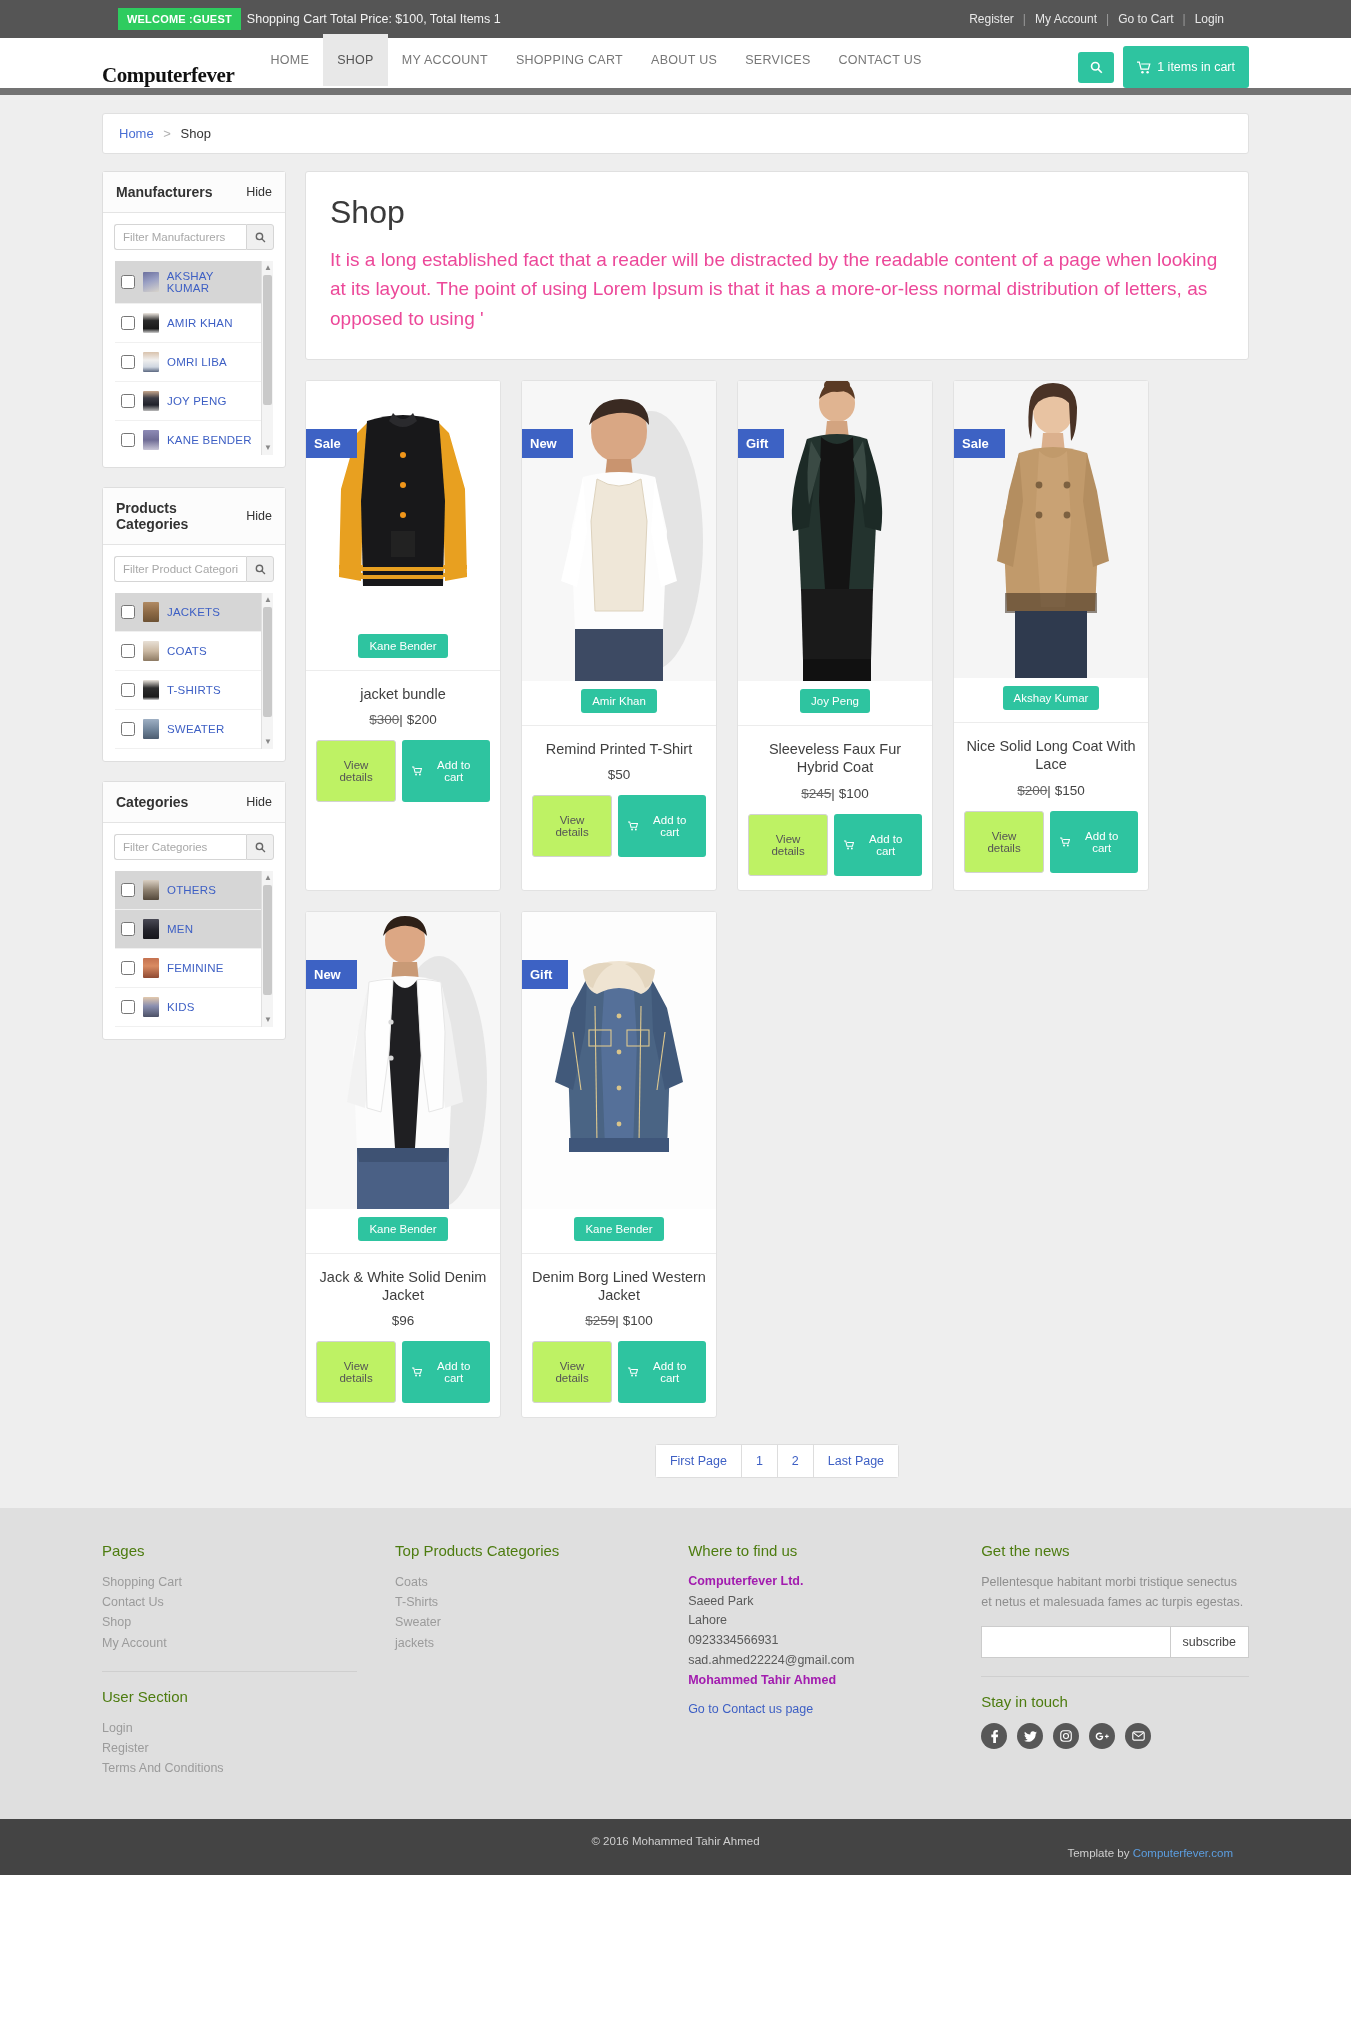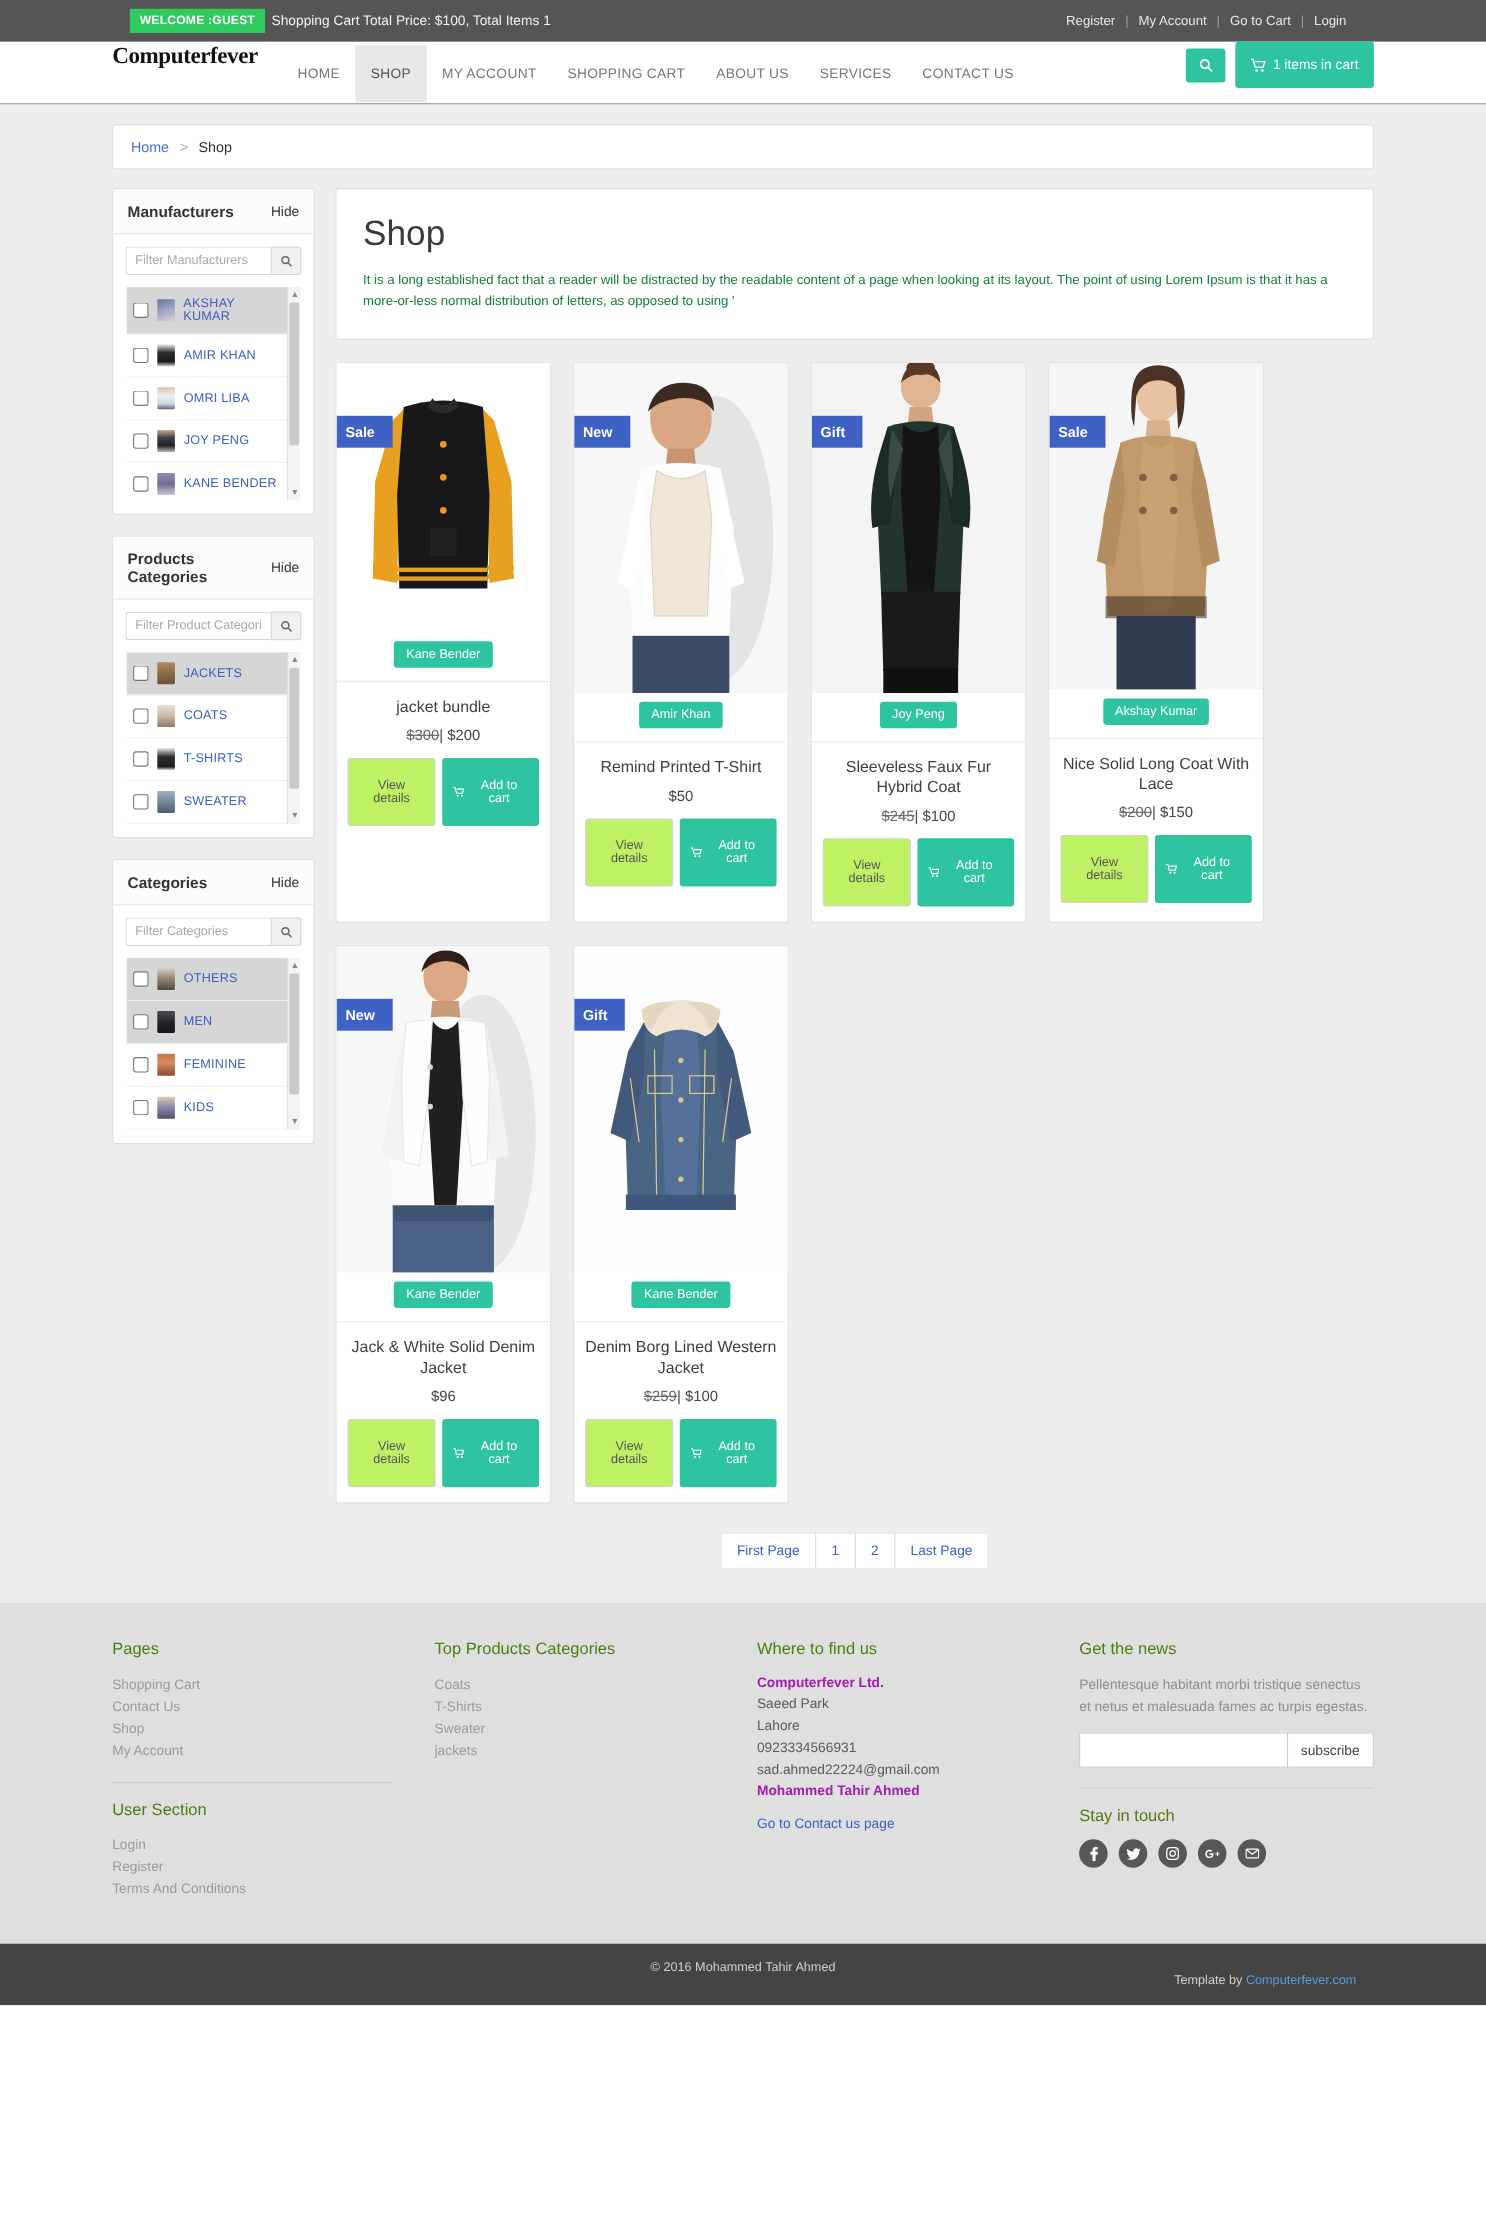--- a/index.html
+++ b/index.html
@@ -42,24 +42,24 @@
   .topbar-right a {
     color: #e8e8e8;
     text-decoration: none;
     padding: 0 9px;
   }
   .topbar-sep { color: #9a9a9a; }
 
   
   .navbar {
     background: #ffffff;
-    border-bottom: 1px solid #737373;
+    border-bottom: 7px solid #737373;
     height: 57px;
     display: flex;
-    align-items: flex-start;
+    align-items: flex-end;
     padding: 0 102px 0 102px;
   }
   .brand {
     font-family: "Liberation Serif", serif;
     font-weight: bold;
     font-size: 21px;
     color: #111;
     letter-spacing: -.4px;
     margin-right: 22px;
   }
@@ -196,21 +196,21 @@
     border-radius: 3px;
     padding: 22px 24px 26px 24px;
     margin-bottom: 20px;
   }
   .shop-title {
     font-size: 32px;
     color: #3a3a3a;
     font-weight: normal;
     margin-bottom: 14px;
   }
-  .shop-desc { font-size: 12px; line-height: 1.55; color: #15803d; }
+  .shop-desc { font-size: 19px; line-height: 1.55; color: #ec4899; }
 
   
   .grid { display: flex; flex-wrap: wrap; gap: 20px; }
   .card {
     width: 196px;
     background: #fff;
     border: 1px solid #e2e2e2;
     border-radius: 3px;
     position: relative;
     overflow: hidden;

